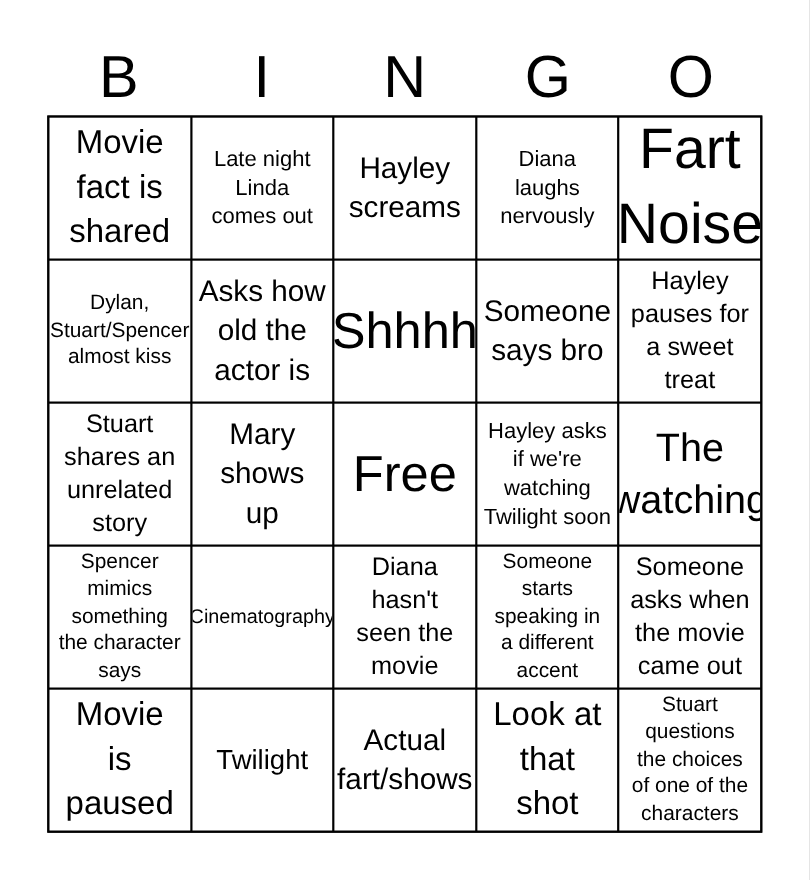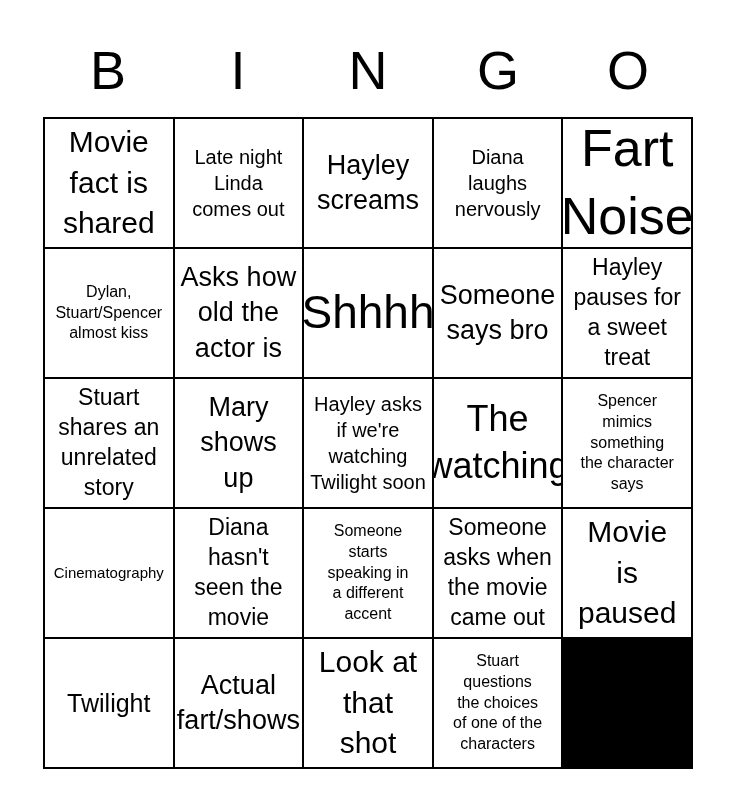--- a/index.html
+++ b/index.html
@@ -30,21 +30,21 @@
   .bingo-letter {
     text-align: center;
     font-size: 54px;
     line-height: 1;
     padding-bottom: 8px;
     font-weight: 400;
   }
   .bingo-grid {
     width: 650px;
     height: 652px;
-    margin: 12px auto;
+    margin: 0 auto;
     box-sizing: border-box;
     display: grid;
     grid-template-columns: repeat(5, 1fr);
     grid-template-rows: repeat(5, 1fr);
     background: #000000;
     gap: 2px;
     border: 2px solid #000000;
   }
   .cell {
     background: #ffffff;
@@ -54,22 +54,22 @@
     text-align: center;
     padding: 2px;
     overflow: hidden;
     cursor: pointer;
   }
   .cell-text {
     white-space: pre-line;
     line-height: 1.3;
     display: block;
   }
-  .fs15 { font-size: 15px; }
-  .fs16 { font-size: 16px; }
+  .fs15 { font-size: 18px; }
+  .fs16 { font-size: 19px; }
   .fs20 { font-size: 20px; }
   .fs23 { font-size: 23px; }
   .fs24 { font-size: 20px; }
   .fs25 { font-size: 25px; }
   .fs27 { font-size: 27px; }
   .fs30 { font-size: 30px; line-height: 1.35; }
   .fs36 { font-size: 36px; line-height: 1.3; }
   .fs38 { font-size: 46px; }
   .fs40 { font-size: 52px; line-height: 1.3; }
   .fs46 { font-size: 46px; }
@@ -142,20 +142,23 @@
 shares an
 unrelated
 story</span>
       </div>
     <div class="cell">
         <span class="cell-text fs27">Mary
 shows
 up</span>
       </div>
     <div class="cell">
+        <span class="cell-text fs46">Free</span>
+      </div>
+    <div class="cell">
         <span class="cell-text fs20">Hayley asks
 if we're
 watching
 Twilight soon</span>
       </div>
     <div class="cell">
         <span class="cell-text fs36">The
 watching</span>
       </div>
 

